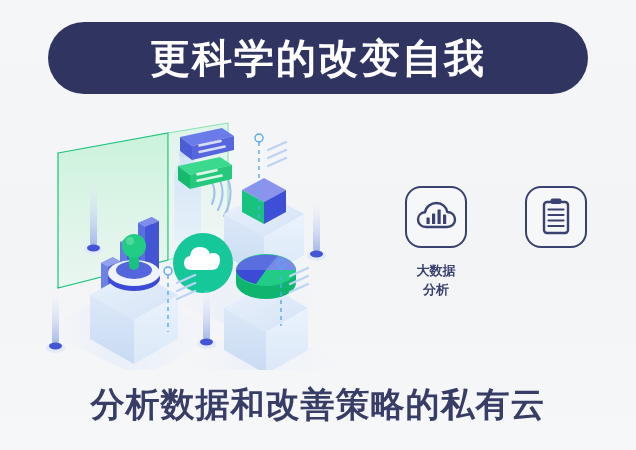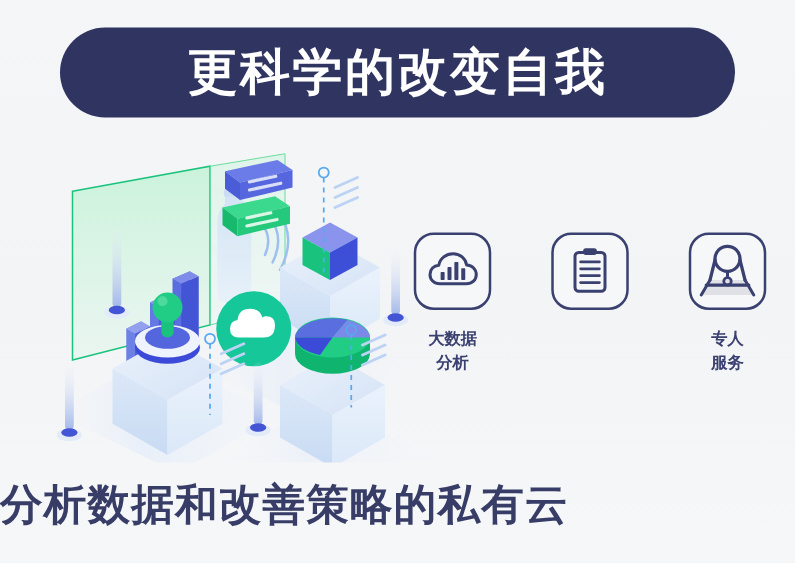--- a/index.html
+++ b/index.html
@@ -54,21 +54,21 @@
   }
   .illustration svg { display: block; }
 
   
   .features {
     position: absolute;
     left: 352px;
     top: 186px;
     width: 240px;
     display: flex;
-    justify-content: center;
+    justify-content: flex-end;
     gap: 48px;
   }
   .feature {
     width: 72px;
     display: flex;
     flex-direction: column;
     align-items: center;
   }
   .feature-icon-box {
     width: 62px;
@@ -91,20 +91,21 @@
     text-align: center;
     white-space: pre-line;
   }
 
   
   .headline {
     position: absolute;
     left: 0;
     top: 386px;
     width: 636px;
+    text-align: center;
     color: #373d66;
     font-size: 34px;
     font-weight: bold;
     letter-spacing: 1px;
     line-height: 1.1;
     white-space: nowrap;
   }
 </style>
 </head>
 <body>
@@ -322,33 +323,18 @@
           <g stroke="#3a4070" stroke-width="2.2" stroke-linecap="round">
             <line x1="15.5" y1="15.5" x2="30.5" y2="15.5"></line>
             <line x1="15.5" y1="21" x2="30.5" y2="21"></line>
             <line x1="15.5" y1="26.5" x2="30.5" y2="26.5"></line>
             <line x1="15.5" y1="32" x2="30.5" y2="32"></line>
           </g>
         </svg>
       </div>
     </div>
 
-    <div class="feature">
-      <div class="feature-icon-box">
-        <svg width="54" height="54" viewBox="0 0 54 54">
-          <circle cx="27" cy="17" r="10" fill="none" stroke="#3a4070" stroke-width="2.6"></circle>
-          <path d="M17,18 L13,34 M37,18 L41,34" fill="none" stroke="#3a4070" stroke-width="2.6" stroke-linecap="round"></path>
-          <path d="M27,27 L27,32" fill="none" stroke="#3a4070" stroke-width="2.4"></path>
-          <circle cx="27" cy="35" r="3" fill="none" stroke="#3a4070" stroke-width="2.2"></circle>
-          <path d="M10,38 L44,38" stroke="#3a4070" stroke-width="2.6" stroke-linecap="round"></path>
-          <path d="M6,46 L13,34 L41,34 L48,46 Z" fill="#3a4070" opacity="0.12"></path>
-          <path d="M13,34 L6,46 M41,34 L48,46" stroke="#3a4070" stroke-width="2.4" stroke-linecap="round" fill="none"></path>
-        </svg>
-      </div>
-      <div class="feature-label">专人
-服务</div>
-    </div>
 
   </div>
 
   <div class="headline">分析数据和改善策略的私有云</div>
 
 </div>
 
 </body></html>

